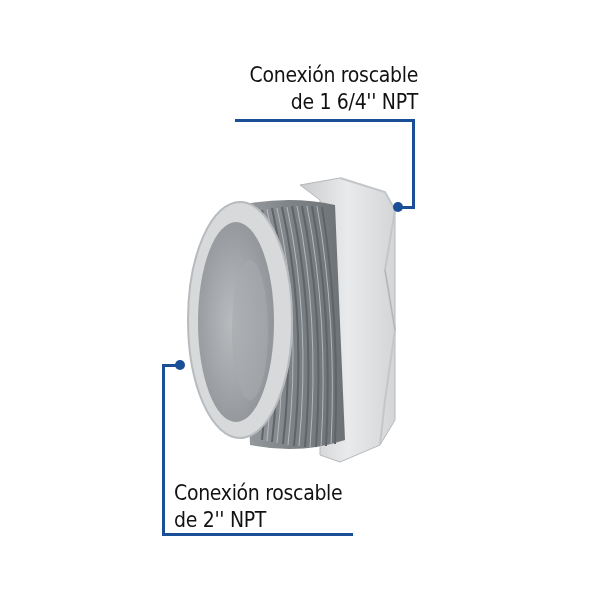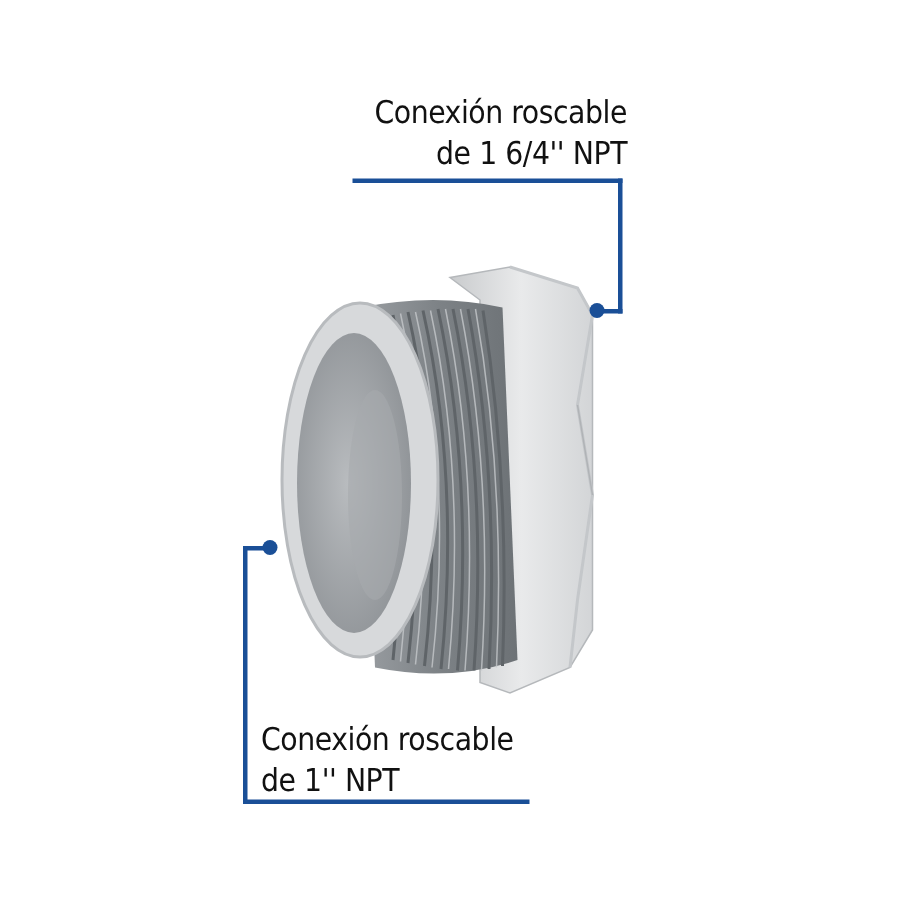--- a/index.html
+++ b/index.html
@@ -82,16 +82,16 @@
   <div class="line" style="left:412px; top:119px; width:3px; height:90px;"></div>
   <div class="line" style="left:400px; top:206px; width:15px; height:3px;"></div>
   <div class="dot" style="left:393px; top:202px;"></div>
 
   <div class="dot" style="left:175px; top:360px;"></div>
   <div class="line" style="left:162px; top:364px; width:16px; height:3px;"></div>
   <div class="line" style="left:162px; top:364px; width:3px; height:172px;"></div>
   <div class="line" style="left:162px; top:533px; width:191px; height:3px;"></div>
   <div class="label label-bottom">
     <div>Conexión roscable</div>
-    <div>de 1'' NPT</div>
+    <div>de 2'' NPT</div>
   </div>
 
 </div>
 
 </body></html>

